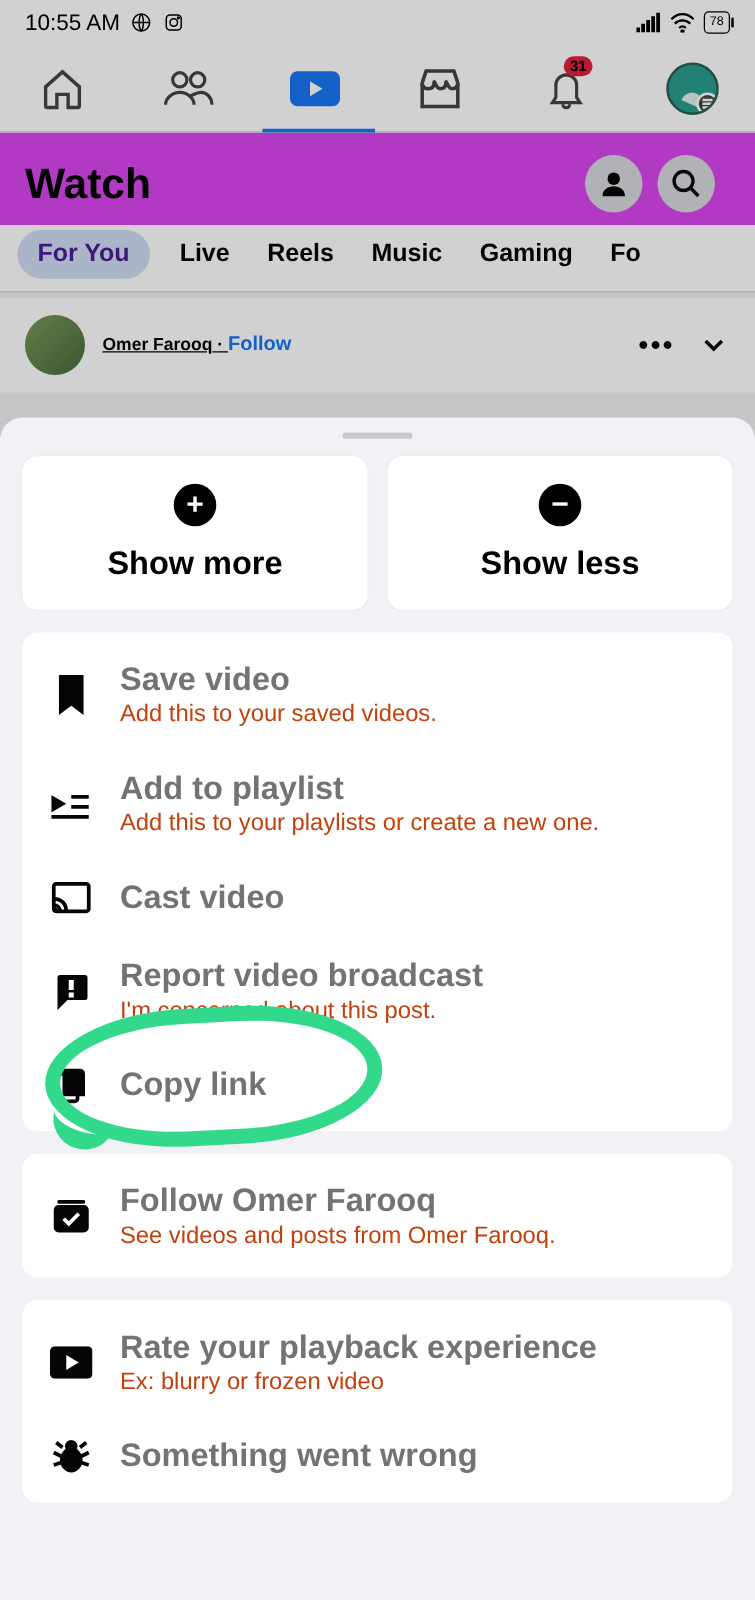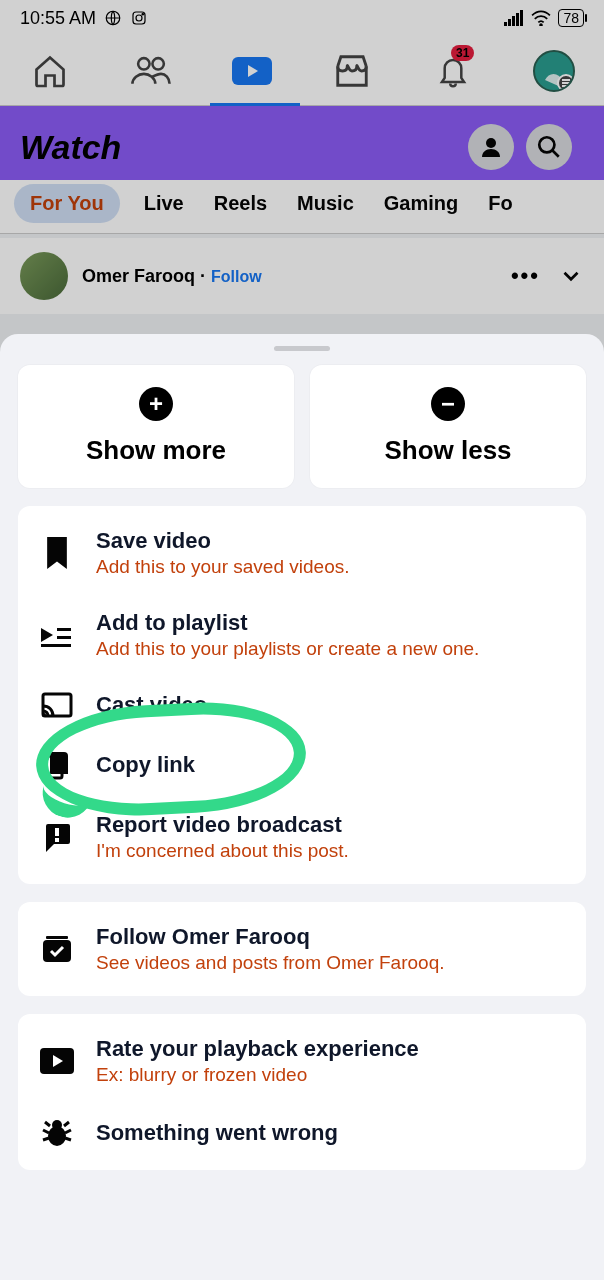--- a/index.html
+++ b/index.html
@@ -2,66 +2,66 @@
 <html><head>
 <meta charset="utf-8">
 <style>
   * { box-sizing: border-box; margin: 0; padding: 0; font-family: -apple-system, BlinkMacSystemFont, "Segoe UI", Helvetica, Arial, sans-serif; }
   body { width: 604px; height: 1280px; background: #f0f2f5; position: relative; overflow: hidden; }
 
   
   .status-bar { height: 36px; display: flex; align-items: center; justify-content: space-between; padding: 0 20px; background: #fff; font-size: 18px; font-weight: 500; }
   .status-left { display: flex; align-items: center; gap: 8px; }
   .status-right { display: flex; align-items: center; gap: 6px; }
-  .battery-box { border: 1.5px solid #000; border-radius: 4px; padding: 0 4px; font-size: 14px; line-height: 16px; position: relative; }
+  .battery-box { border: 1.5px solid #000; border-radius: 4px; padding: 0 4px; font-size: 10px; line-height: 16px; position: relative; }
   .battery-box::after { content: ""; position: absolute; right: -4px; top: 4px; width: 2px; height: 8px; background: #000; border-radius: 1px; }
 
   
   .top-nav { height: 70px; background: #fff; display: flex; align-items: center; justify-content: space-around; border-bottom: 1px solid #ccc; position: relative; }
   .nav-item { width: 48px; height: 48px; display: flex; align-items: center; justify-content: center; position: relative; }
   .nav-active-line { position: absolute; bottom: -1px; left: 210px; width: 90px; height: 3px; background: #1877f2; }
   .notif-badge { position: absolute; top: -2px; left: 22px; background: #e41e3f; color: #000000; border-radius: 10px; font-size: 12px; padding: 0 5px; line-height: 16px; font-weight: 600;}
   .avatar-circle { width: 42px; height: 42px; border-radius: 50%; background: #2a9d8f; position: relative; overflow: hidden; border: 2px solid #2a6052;}
   .avatar-circle .sub { position: absolute; bottom: -2px; right: -2px; width: 18px; height: 18px; border-radius: 50%; background: #444; border: 2px solid #fff; display:flex; align-items:center; justify-content:center;}
   .avatar-circle .sub::before { content:""; width:8px; height:2px; background:#fff; box-shadow:0 3px 0 #fff, 0 -3px 0 #fff;}
 
   
-  .watch-header { background: #8b5cf6; padding: 18px 32px 10px 20px; font-style: italic; }
+  .watch-header { background: #d946ef; padding: 18px 32px 10px 20px; }
   .watch-row { display:flex; align-items:center; justify-content:space-between;}
   .watch-title { font-size: 34px; font-weight: 800; }
   .circle-btn { width: 46px; height: 46px; border-radius: 50%; background: #d8dadf; display: flex; align-items: center; justify-content: center; }
   .watch-actions { display:flex; gap:12px;}
 
   
   .tabs { background:#fff; display:flex; gap: 30px; padding: 12px 20px 18px 20px; font-size: 20px; font-weight: 700; color:#050505; overflow:hidden; border-bottom:1px solid #ccc;}
   .tab { white-space: nowrap; }
-  .tab.active { color:#c2410c; background:#d0dff5; padding: 8px 16px; border-radius: 20px; margin:-8px -6px;}
+  .tab.active { color:#4c1d95; background:#d0dff5; padding: 8px 16px; border-radius: 20px; margin:-8px -6px;}
   
   
   .post-head { background:#fff; display:flex; align-items:center; padding: 14px 20px; gap:14px; margin-top:4px;}
   .post-avatar { width:48px; height:48px; border-radius:50%; background: linear-gradient(135deg,#7a9a5a,#4a6a3a); }
-  .post-name { font-weight:700; font-size:18px;}
+  .post-name { font-weight:700; font-size:14px;text-decoration:underline;}
   .follow-link { color:#1877f2; font-weight:600;}
   .post-actions { margin-left:auto; display:flex; align-items:center; gap:18px; font-size:22px;}
 
   
   .dim { position:absolute; inset:0; background: rgba(0,0,0,0.18); }
 
   
   .sheet { position:absolute; left:0; right:0; bottom:0; top: 334px; background:#f1f2f6; border-radius: 18px 18px 0 0; padding: 10px 18px 20px 18px; }
   .grabber { width:56px; height:5px; background:#c8c9cd; border-radius:3px; margin: 2px auto 14px auto;}
   .pair { display:flex; gap:16px; }
   .card { flex:1; background:#fff; border-radius:12px; padding: 22px 10px; text-align:center; box-shadow: 0 0 0 1px rgba(0,0,0,0.02);}
   .card .circ { width:34px; height:34px; border-radius:50%; background:#000; margin:0 auto 14px auto; display:flex; align-items:center; justify-content:center; color:#fff; font-size:24px; font-weight:700;}
   .card-label { font-size:26px; font-weight:600;}
 
   .list-card { background:#fff; border-radius:12px; margin-top:18px; padding: 6px 0; }
   .row { display:flex; align-items:center; gap:22px; padding: 16px 22px; position:relative;}
   .row .icon { width:34px; display:flex; align-items:center; justify-content:center; flex-shrink:0;}
-  .row-title { font-size:22px; font-weight:700; color:#0f172a;}
+  .row-title { font-size:26px; font-weight:700; color:#737373;}
   .row-sub { font-size:19px; color:#c2410c; margin-top:2px;}
   
   .highlight-ring { position:absolute; border: 12px solid #33d98a; border-radius: 50% / 60%; width: 270px; height: 110px; left: 18px; top: -30px; transform: rotate(-3deg); pointer-events:none;}
   .highlight-ring::after { content:""; position:absolute; left:-8px; bottom:-10px; width:50px; height:30px; border-bottom:14px solid #33d98a; border-radius:0 0 30px 30px; transform:rotate(20deg);}
 
   svg { display:block; }
 </style>
 </head>
 <body>
 
@@ -241,45 +241,45 @@
             <rect x="2" y="2" width="28" height="22" rx="2"></rect>
             <path d="M2 14c6 0 10 4 10 10" fill="none"></path>
             <path d="M2 19c3 0 5 2 5 5" fill="none"></path>
             <circle cx="3" cy="23" r="2" fill="#050505" stroke="none"></circle>
           </svg>
       </div>
       <div>
         <div class="row-title">Cast video</div>
       </div>
     </div>
-    <div class="row" style="position:relative;">
-      <div class="highlight-ring"></div>
-      <div class="icon">
-        <svg width="30" height="30" viewBox="0 0 30 30" fill="#050505">
-            <rect x="2" y="6" width="18" height="22" rx="2" fill="none" stroke="#050505" stroke-width="3"></rect>
-            <path d="M8 2h14a4 4 0 0 1 4 4v18H8z"></path>
-          </svg>
-      </div>
-      <div>
-        <div class="row-title">Copy link</div>
-      </div>
-    </div>
     <div class="row">
       <div class="icon">
         <svg width="30" height="30" viewBox="0 0 30 30" fill="#050505">
             <path d="M4 2h22a2 2 0 0 1 2 2v16a2 2 0 0 1-2 2H12l-8 8V4a2 2 0 0 1 2-2z"></path>
             <rect x="13" y="6" width="4" height="8" fill="#fff"></rect>
             <rect x="13" y="16" width="4" height="4" fill="#fff"></rect>
           </svg>
       </div>
       <div>
         <div class="row-title">Report video broadcast</div>
         <div class="row-sub">I'm concerned about this post.</div>
       </div>
     </div>
+    <div class="row" style="position:relative;">
+      <div class="highlight-ring"></div>
+      <div class="icon">
+        <svg width="30" height="30" viewBox="0 0 30 30" fill="#050505">
+            <rect x="2" y="6" width="18" height="22" rx="2" fill="none" stroke="#050505" stroke-width="3"></rect>
+            <path d="M8 2h14a4 4 0 0 1 4 4v18H8z"></path>
+          </svg>
+      </div>
+      <div>
+        <div class="row-title">Copy link</div>
+      </div>
+    </div>
   </div>
 
   <div class="list-card">
     <div class="row">
       <div class="icon">
         <svg width="32" height="30" viewBox="0 0 32 30" fill="#050505">
             <rect x="2" y="6" width="28" height="22" rx="4"></rect>
             <rect x="5" y="2" width="22" height="3" rx="1"></rect>
             <path d="M10 17l4 4 8-8" stroke="#fff" stroke-width="3" fill="none"></path>
           </svg>

